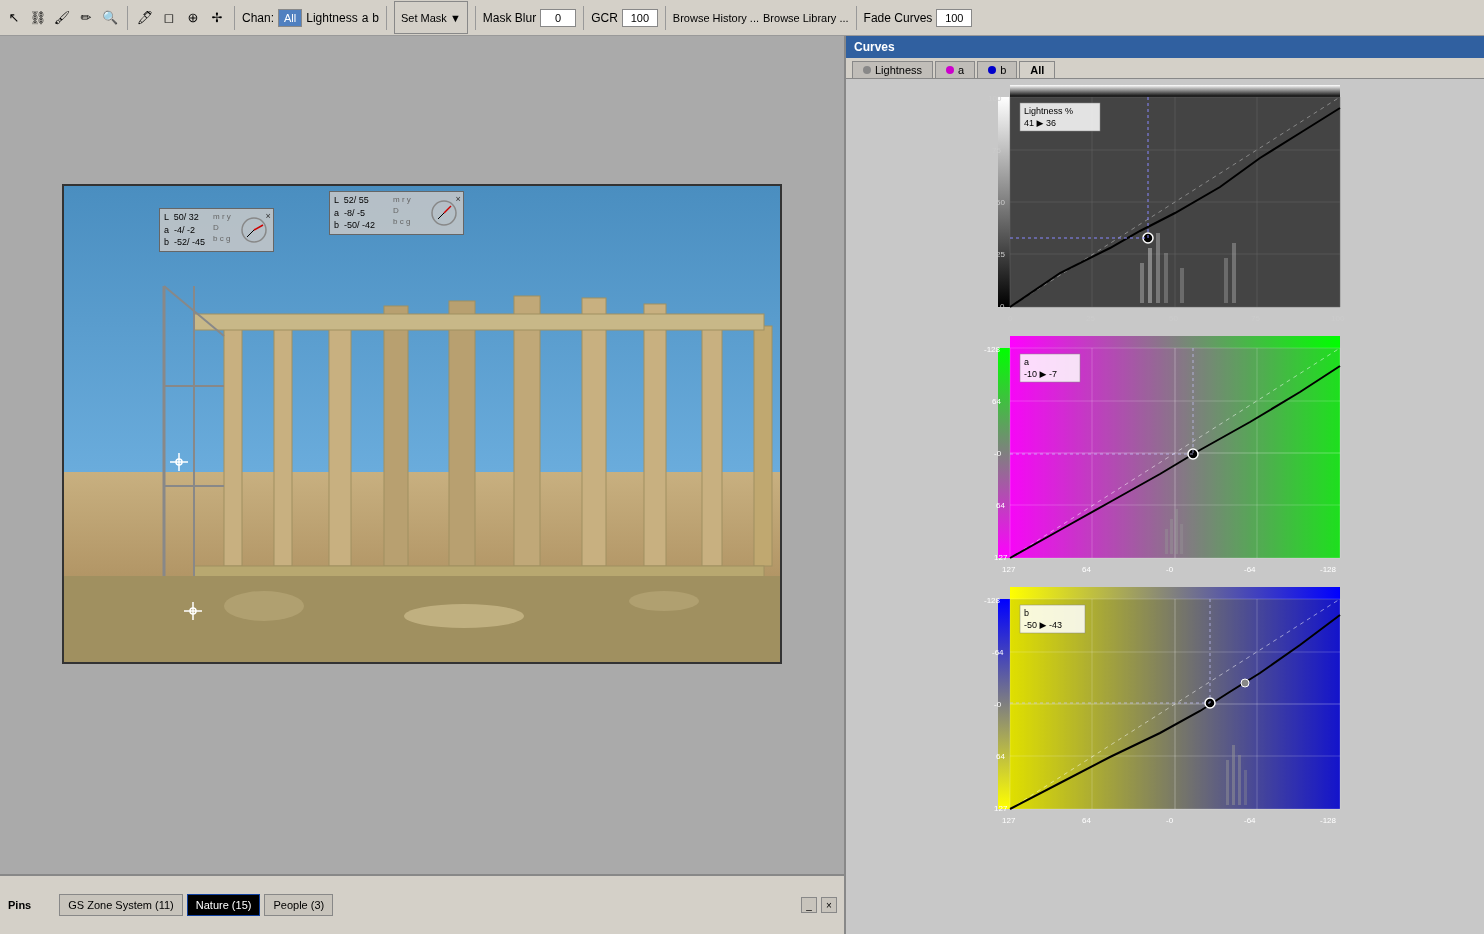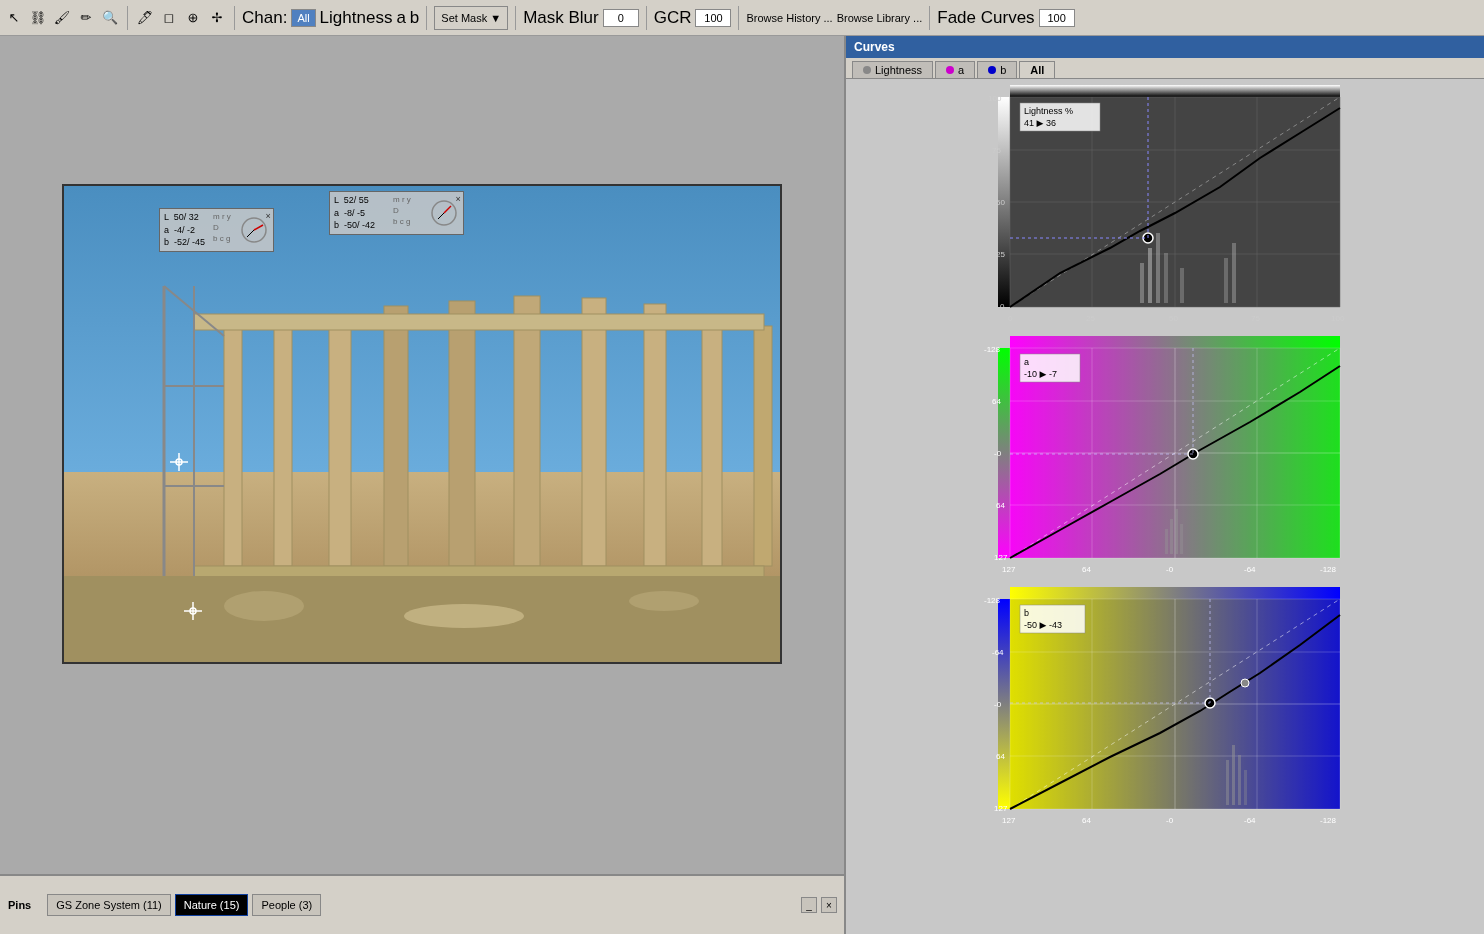--- a/index.html
+++ b/index.html
@@ -31,34 +31,34 @@
       display: flex; align-items: center; justify-content: center;
       cursor: pointer;
       font-size: 13px;
     }
     .toolbar-sep {
       width: 1px; height: 24px;
       background: #999;
       margin: 0 3px;
     }
     .toolbar-label {
-      font-size: 17px;
+      font-size: 12px;
       color: #000;
       white-space: nowrap;
     }
     .toolbar-input {
       width: 36px;
       height: 18px;
       background: #fff;
       border: 1px solid #888;
       font-size: 11px;
       text-align: center;
     }
     .toolbar-btn {
-      height: 24px;
+      height: 33px;
       padding: 0 6px;
       background: #d4d0c8;
       border: 1px solid #888;
       font-size: 11px;
       cursor: pointer;
       white-space: nowrap;
     }
     .chan-btn {
       height: 18px;
       padding: 0 5px;
@@ -177,21 +177,21 @@
     #pins-bar {
       position: absolute;
       bottom: 0; left: 0;
       width: 845px;
       height: 60px;
       background: #d4d0c8;
       border-top: 2px solid #888;
       display: flex;
       align-items: center;
       padding: 0 8px;
-      gap: 8px;
+      gap: 20px;
     }
     #pins-title {
       font-size: 11px;
       font-weight: bold;
       margin-right: 8px;
     }
     .pins-btn {
       height: 22px;
       padding: 0 8px;
       background: #c8c4bc;

